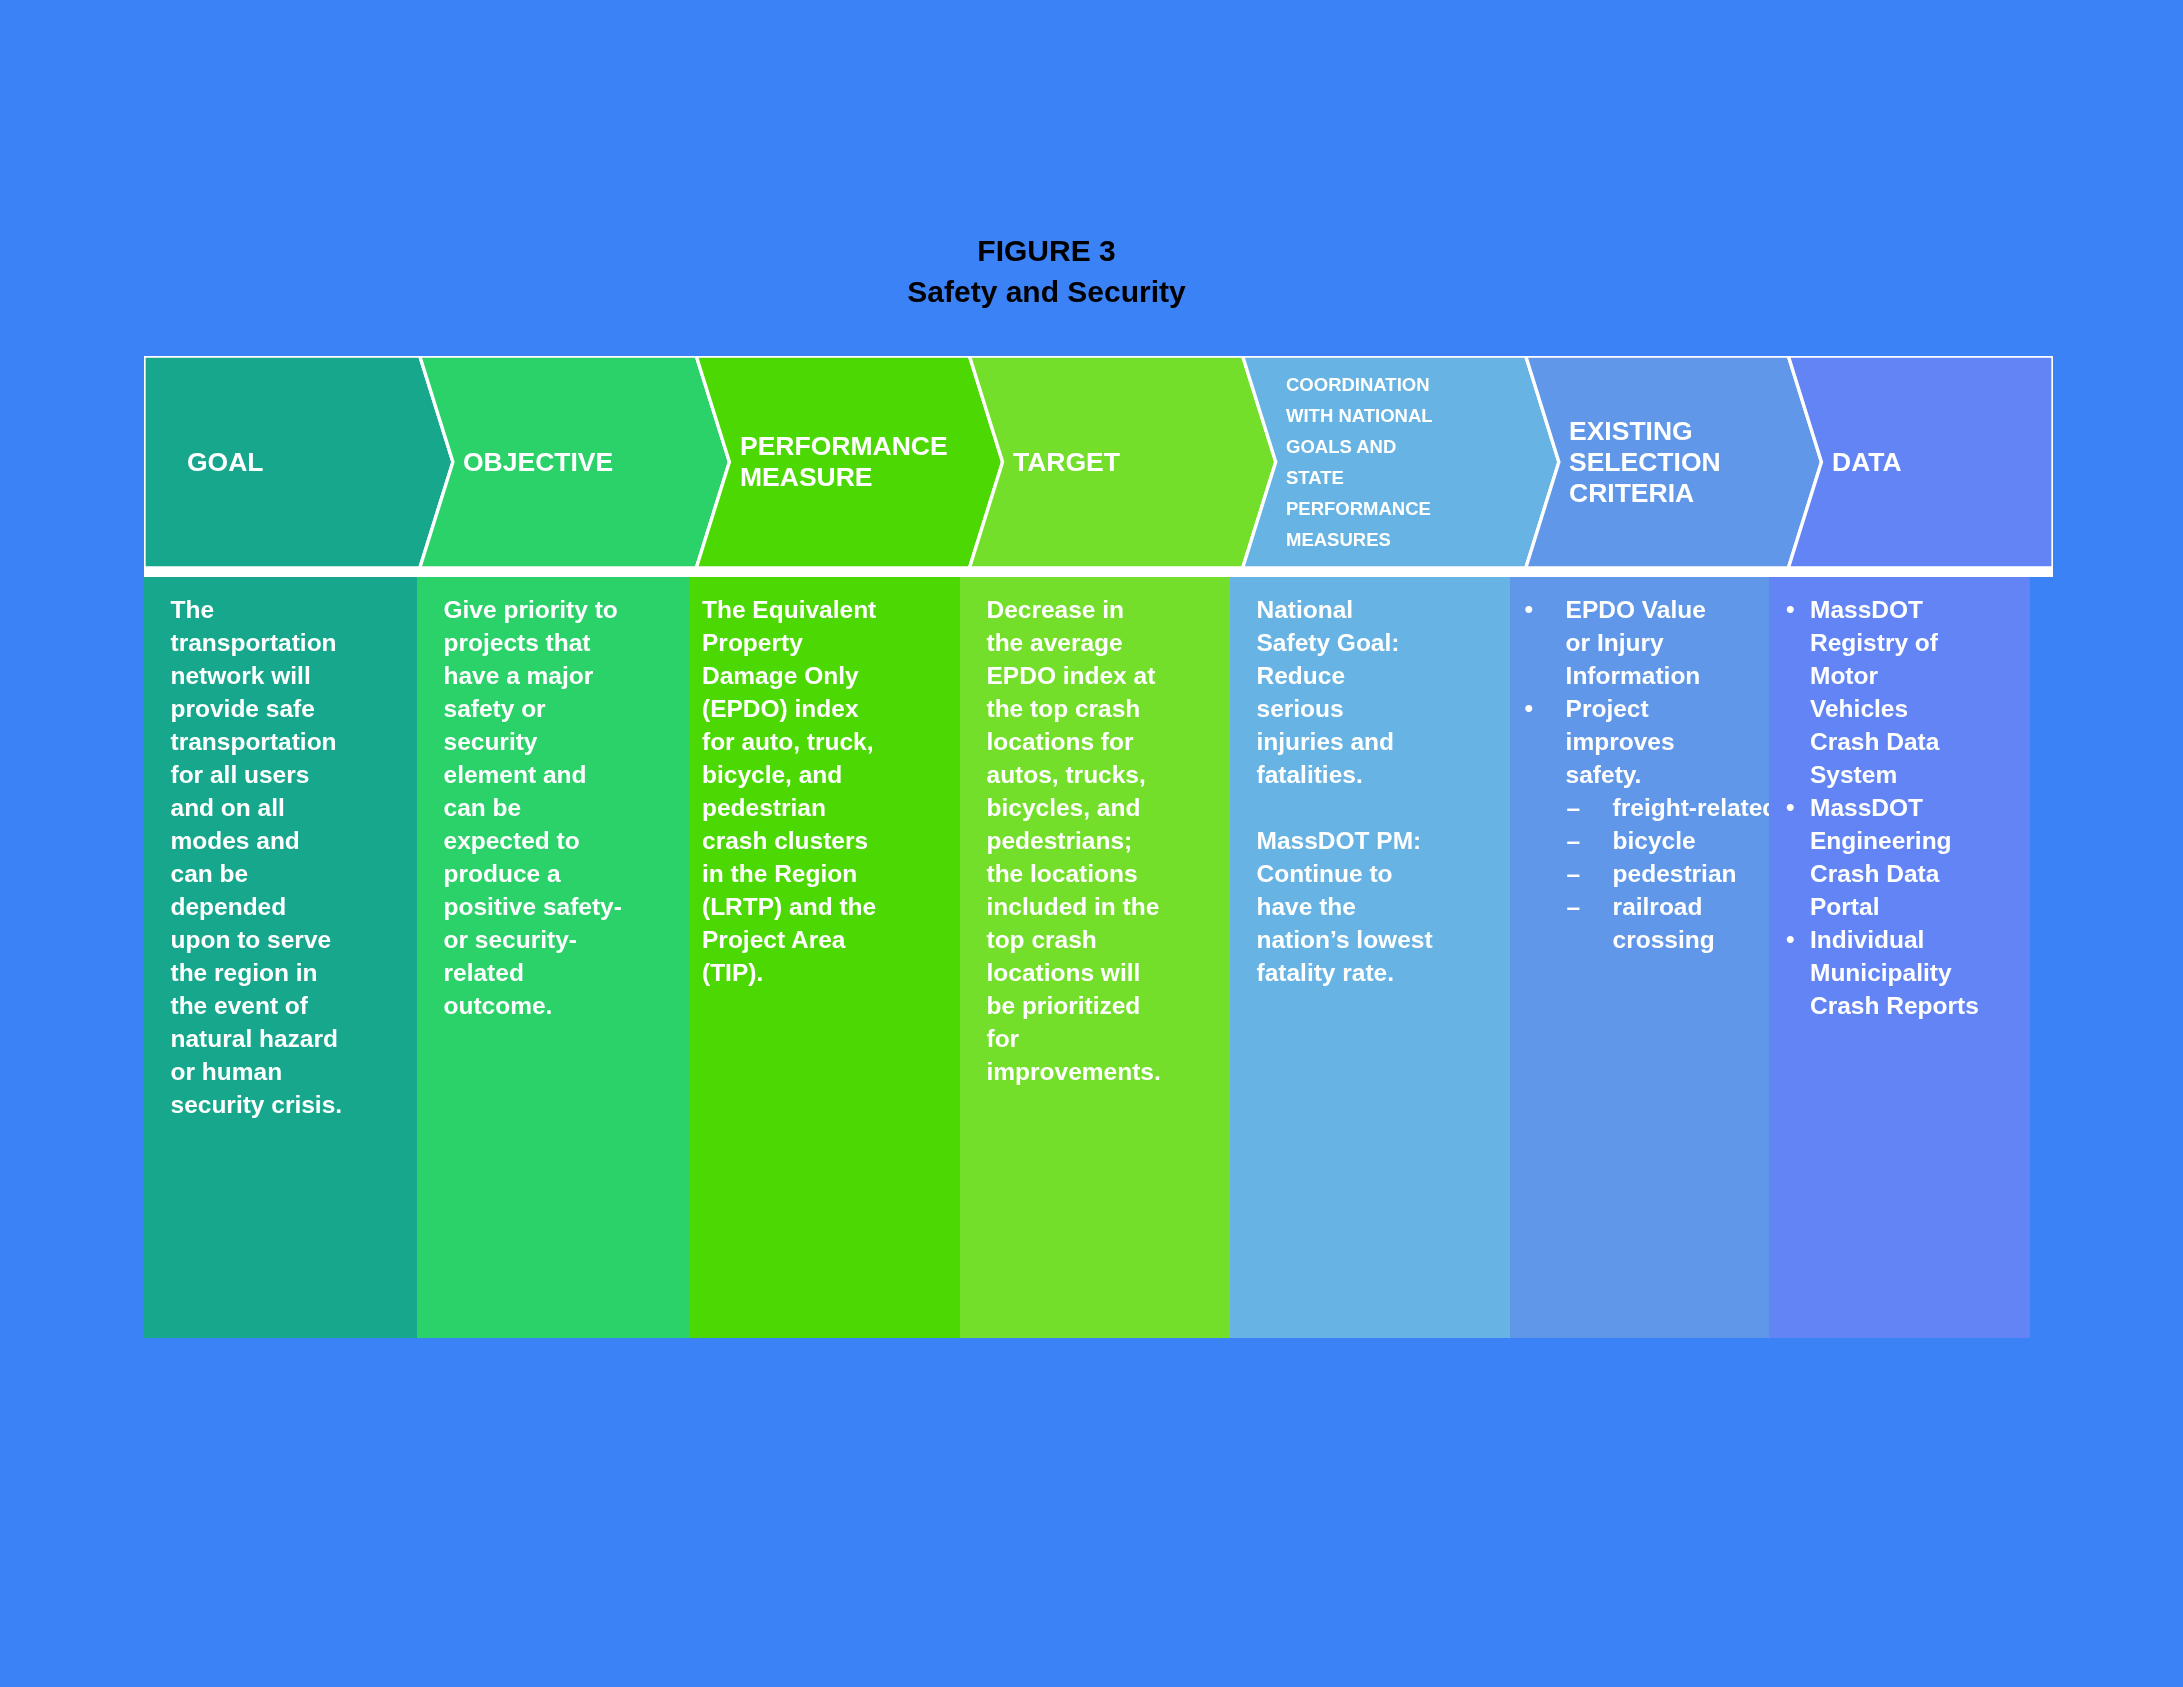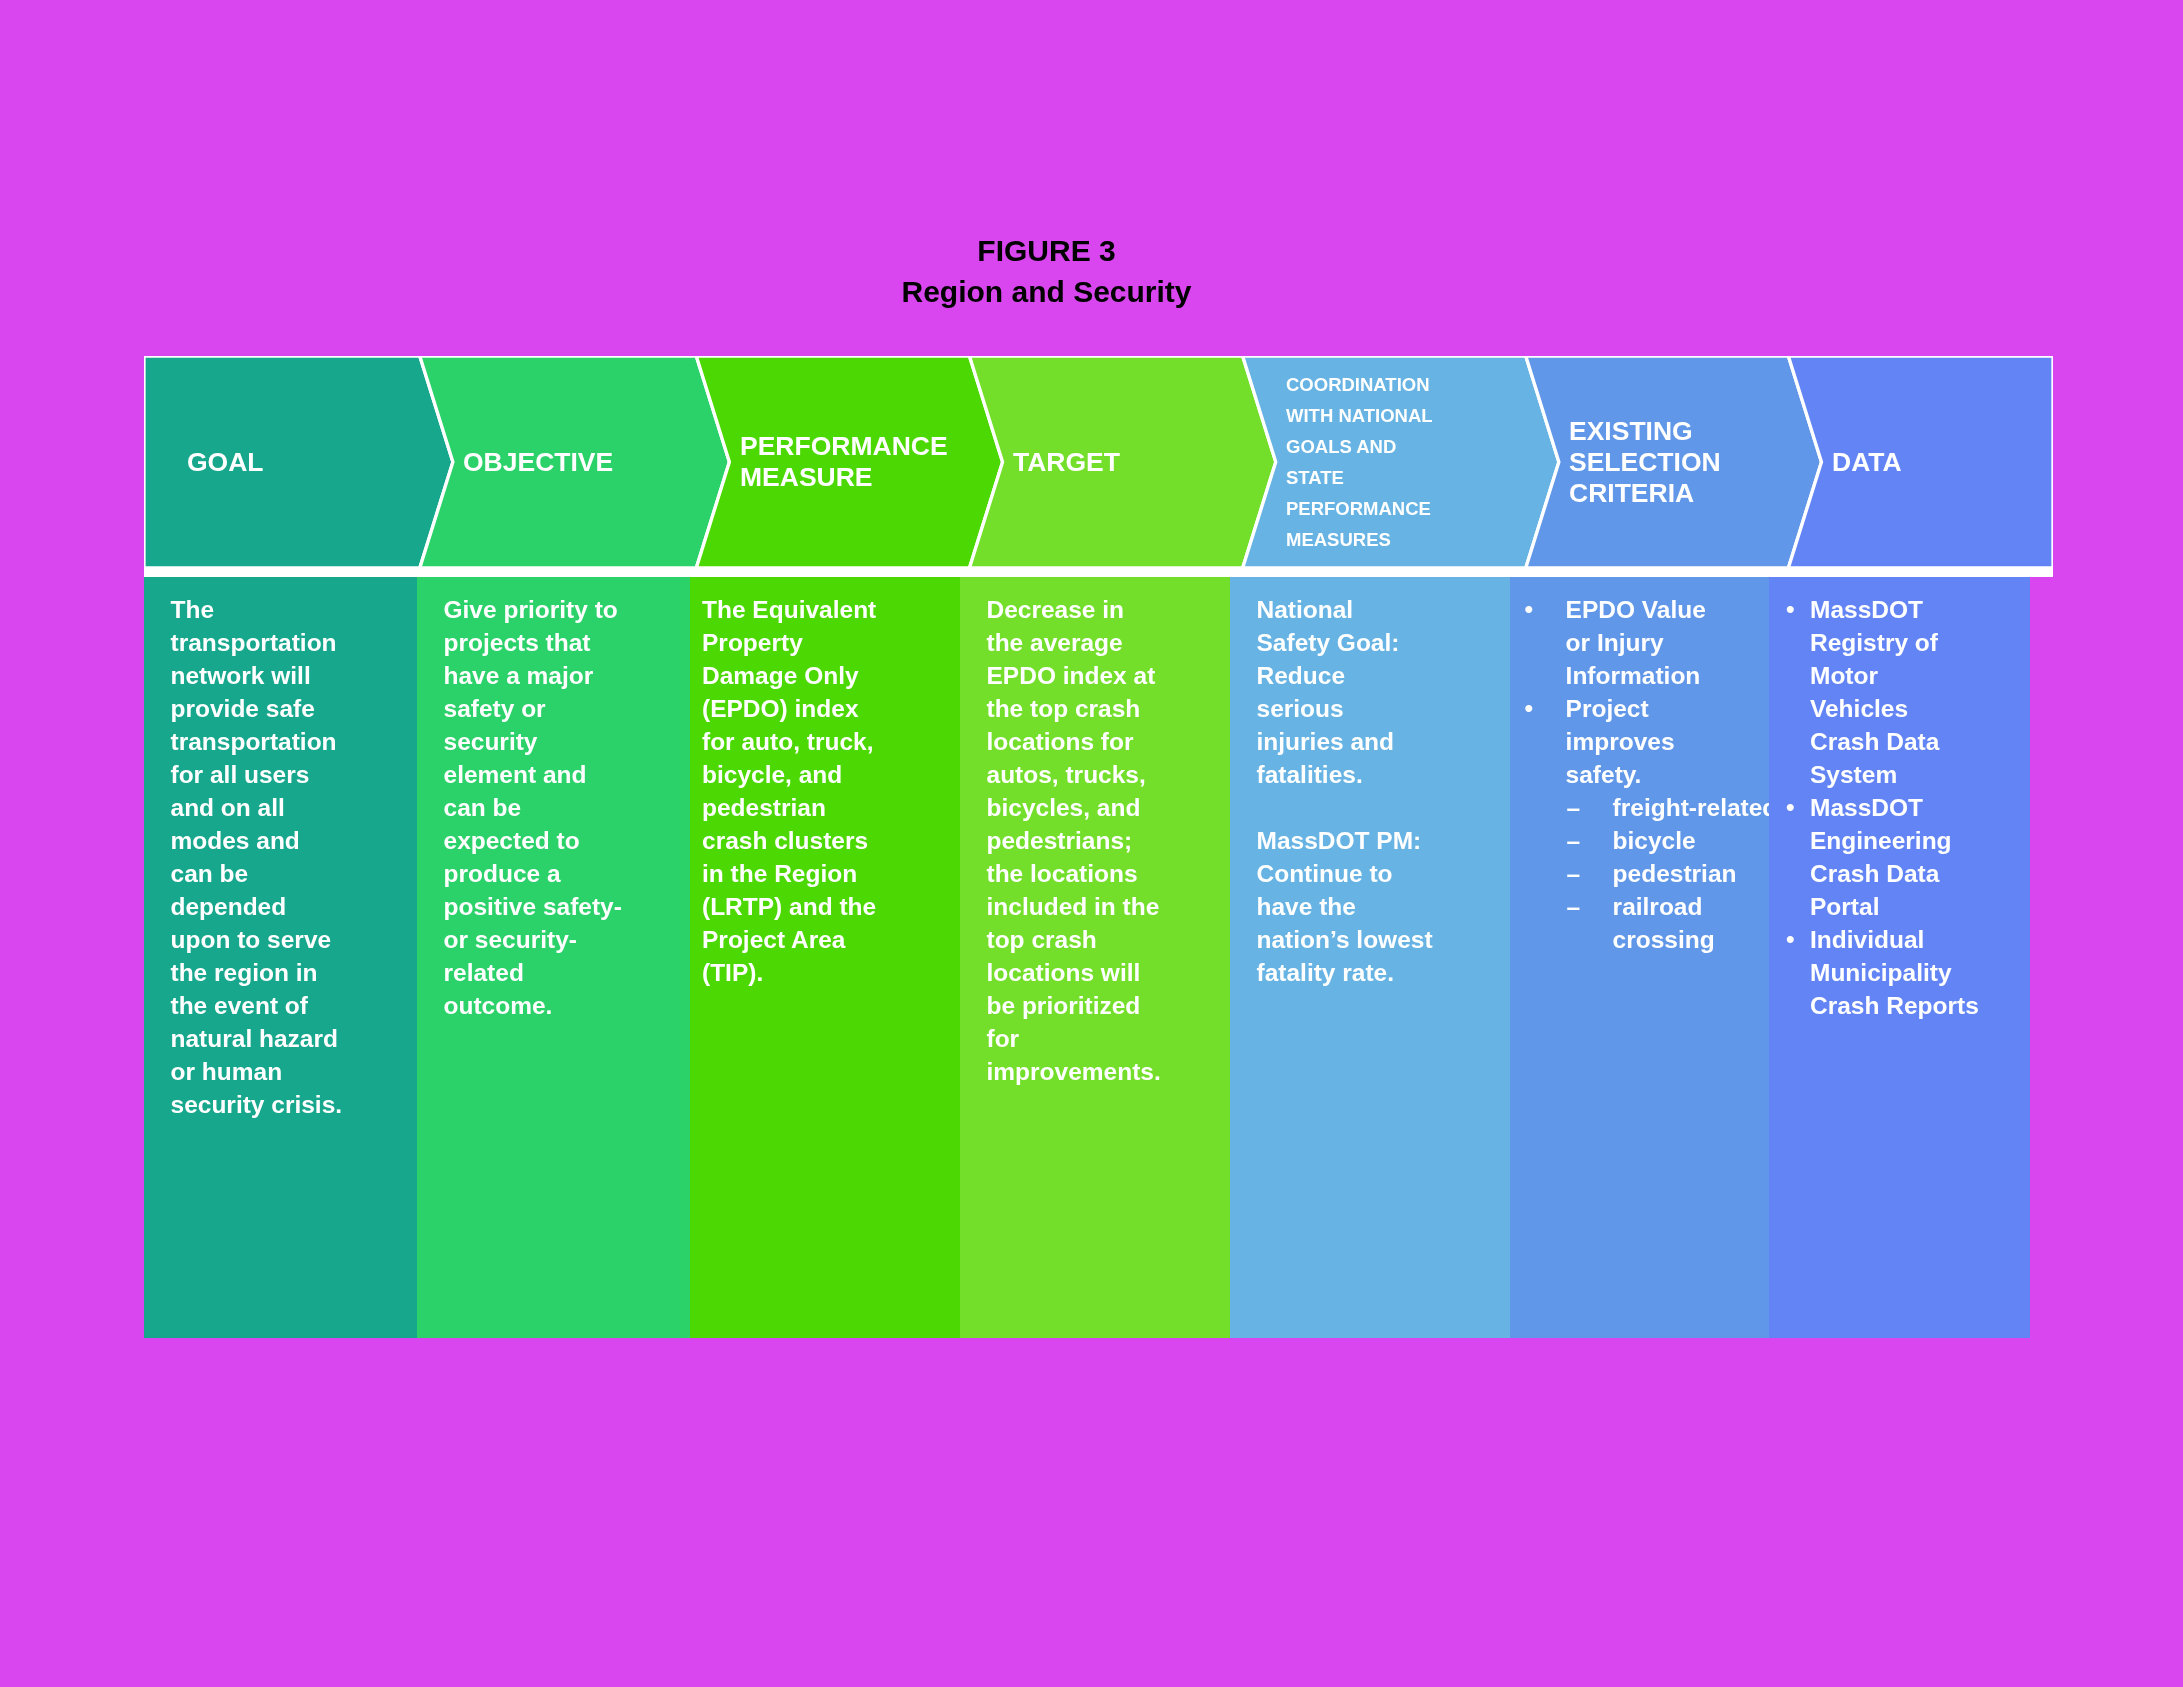--- a/index.html
+++ b/index.html
@@ -3,21 +3,21 @@
 <meta charset="utf-8">
 <style>
   * { margin: 0; padding: 0; box-sizing: border-box; }
   html, body { background: #ffffff; }
   body {
     width: 2183px; height: 1687px;
     position: relative;
     font-family: "Liberation Sans", sans-serif;
     overflow: hidden;
   }
-  .page { position: absolute; inset: 0; background: #d946ef; }
+  .page { position: absolute; inset: 0; background: #3b82f6; }
 
   
   .title-block {
     position: absolute;
     top: 230px; left: 0; width: 2093px;
     text-align: center;
     color: #000000;
     font-weight: bold;
     font-size: 30px;
     line-height: 41px;
@@ -68,21 +68,21 @@
   .cell-data { padding-left: 17px; }
   .cell-data .mk { width: 24px; }
 </style>
 </head>
 <body>
 
 <div class="page">
 
   <div class="title-block">
     <div>FIGURE 3</div>
-    <div>Region and Security</div>
+    <div>Safety and Security</div>
   </div>
 
   <div class="figure-table">
 
     <div class="header-row">
       <svg width="1909" height="212" viewBox="0 0 2886 320">
         <polygon points="0,0 417,0 467,160 417,320 0,320" stroke="#ffffff" stroke-width="5" fill="#16A78C"></polygon>
         <polygon points="417,0 835,0 885,160 835,320 417,320 467,160" stroke="#ffffff" stroke-width="5" fill="#2BD169"></polygon>
         <polygon points="835,0 1248,0 1298,160 1248,320 835,320 885,160" stroke="#ffffff" stroke-width="5" fill="#4CD802"></polygon>
         <polygon points="1248,0 1661,0 1711,160 1661,320 1248,320 1298,160" stroke="#ffffff" stroke-width="5" fill="#73DF2A"></polygon>

